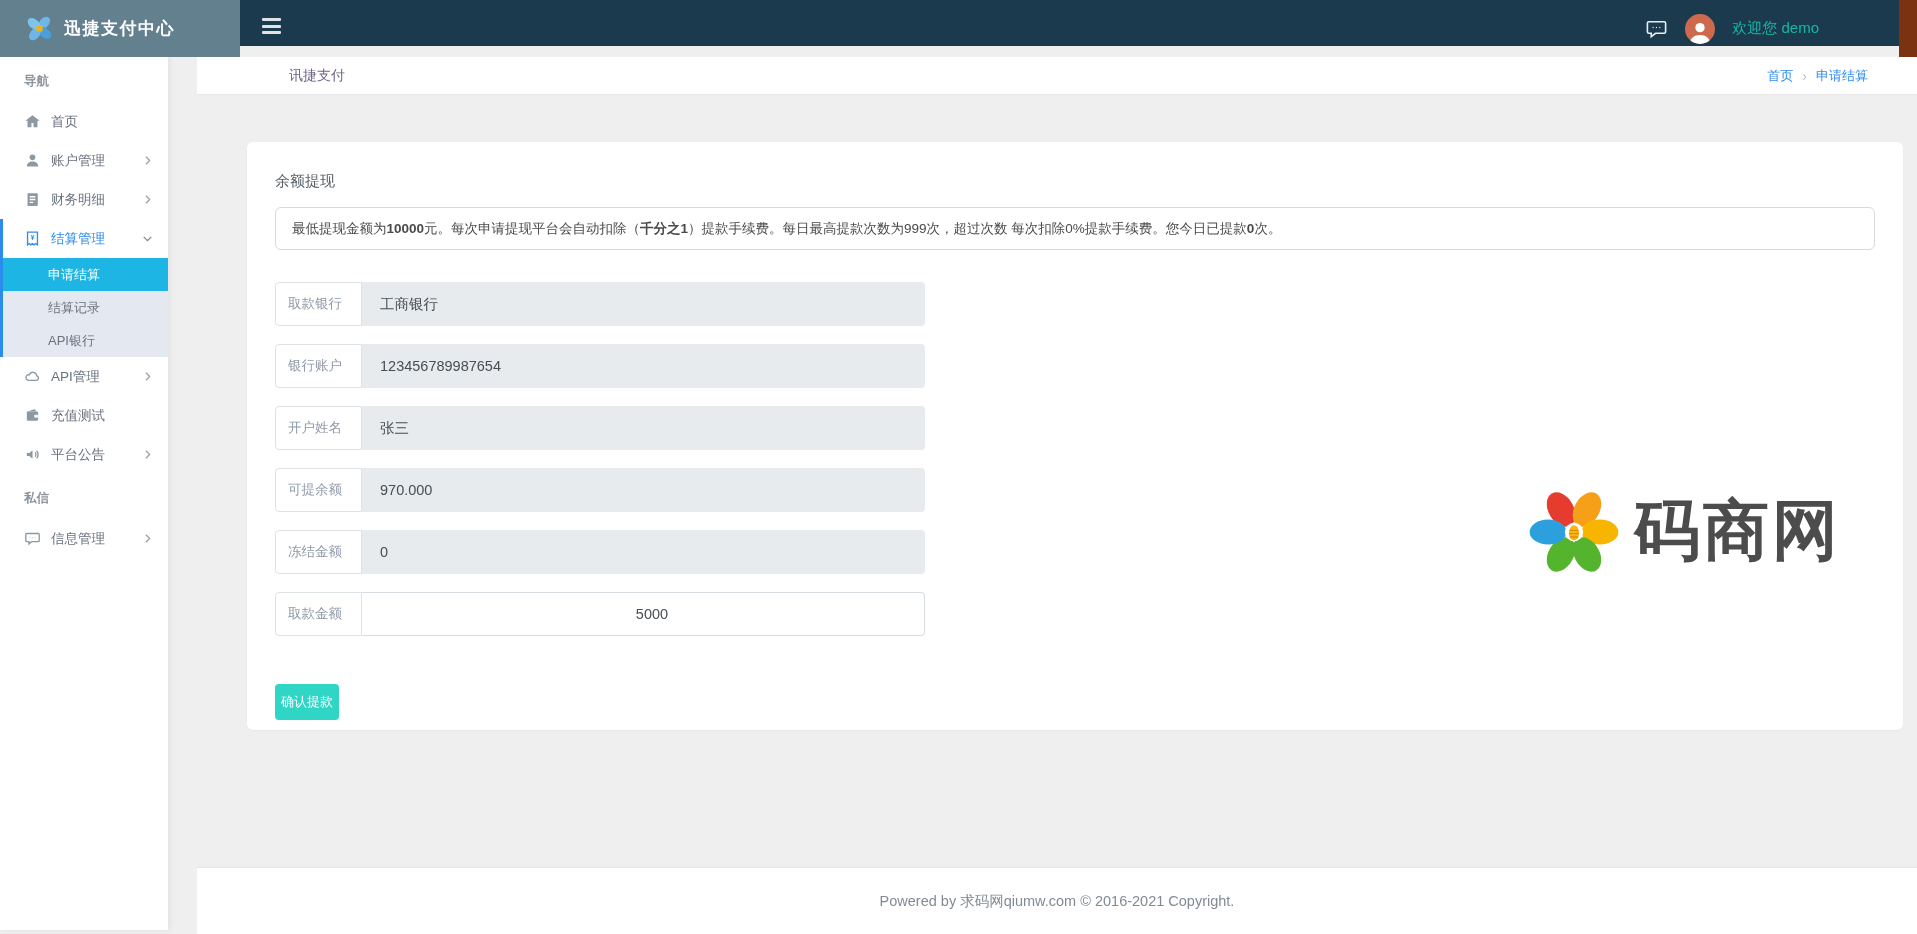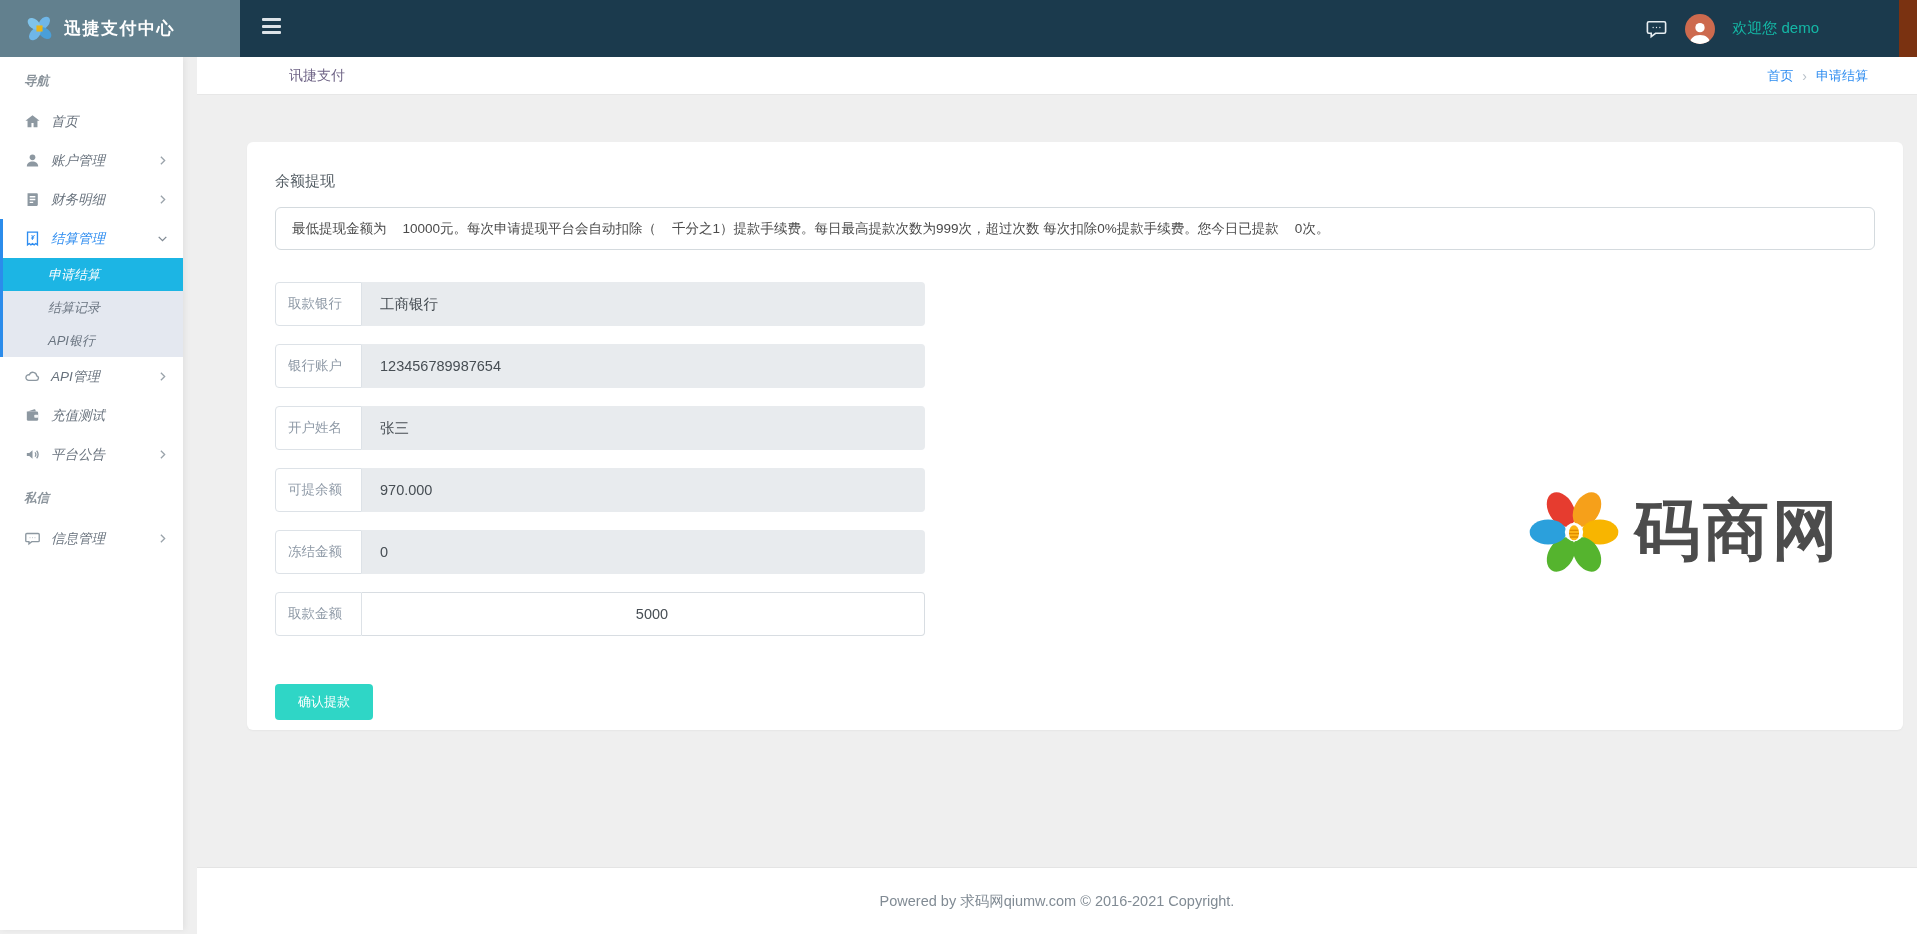--- a/index.html
+++ b/index.html
@@ -1,36 +1,36 @@
 <!DOCTYPE html>
 <html><head>
 <meta charset="utf-8">
 <style>
   * { margin:0; padding:0; box-sizing:border-box; }
   html,body { width:1917px; height:934px; overflow:hidden; }
   body { font-family:"Liberation Sans","DejaVu Sans",sans-serif; background:#efefef; position:relative; }
 
   
-  .navbar { position:absolute; top:0; left:0; right:0; height:57px; background:#1b3a4d; z-index:20; }
+  .navbar { position:absolute; top:0; left:0; right:0; height:46px; background:#1b3a4d; z-index:20; }
   .logo-box { position:absolute; left:0; top:0; width:240px; height:57px; background:#62808e;
               display:flex; align-items:center; padding-left:26px; gap:11px; }
   .logo-title { color:#fff; font-size:17px; font-weight:bold; letter-spacing:1.5px; }
   .hamburger { position:absolute; left:262px; top:18px; width:19px; height:16px;
                display:flex; flex-direction:column; justify-content:space-between; cursor:pointer; }
   .hamburger span { display:block; height:3px; background:#dde3e8; border-radius:1px; }
   .topbar-right { position:absolute; right:98px; top:0; height:57px; display:flex; align-items:center; gap:17px; }
   .top-chat { color:#e7edf1; width:23px; height:23px; cursor:pointer; }
   .avatar { width:30px; height:30px; border-radius:50%; background:#cd6a4e; overflow:hidden;
             display:flex; align-items:flex-end; justify-content:center; cursor:pointer; }
   .welcome { color:#14b8a6; font-size:15px; }
   .scroll-strip { position:absolute; right:0; top:0; width:18px; height:57px; background:#7a3211; }
 
   
-  .sidebar { position:absolute; left:0; top:57px; bottom:4px; width:183px; background:#fff;
-             box-shadow:2px 0 6px rgba(0,0,0,.06); z-index:10;font-style:italic; }
+  .sidebar { position:absolute; left:0; top:57px; bottom:4px; width:168px; background:#fff;
+             box-shadow:2px 0 6px rgba(0,0,0,.06); z-index:10; }
   .side-section { padding:16px 0 12px 24px; font-size:12.5px; font-weight:bold; color:#8b949c; }
   .side-item { height:39px; display:flex; align-items:center; padding:0 14px 0 24px;
                color:#68727d; font-size:13.5px; cursor:pointer; }
   .side-item .ic { width:17px; height:17px; margin-right:10px; color:#8d98a1; flex:none; }
   .side-item .chev { margin-left:auto; width:13px; height:13px; color:#9aa3ab; }
   .side-group.active { border-left:3px solid #2b8ceb; }
   .side-group.active > .side-item { padding-left:21px; color:#2d8cf0; }
   .side-group.active > .side-item .ic { color:#2d8cf0; }
   .side-group.active > .side-item .chev { color:#7f8993; }
   .submenu { background:#e4e8f0; }
@@ -44,30 +44,30 @@
   .breadcrumb { margin-left:auto; margin-right:49px; display:flex; align-items:center; gap:9px; font-size:13px; }
   .breadcrumb a { color:#2d8cf0; text-decoration:none; cursor:pointer; }
   .crumb-sep { color:#b9c1c9; font-size:14px; }
 
   .content { flex:1; background:#efefef; padding:47px 14px 0 50px; position:relative; }
   .card { background:#fff; border-radius:6px; height:588px; padding:30px 28px;
           box-shadow:0 1px 2px rgba(0,0,0,.04); position:relative; }
   .card-title { font-size:15px; color:#565f66; margin-bottom:16px; }
   .alert { border:1px solid #d4dade; border-radius:6px; padding:11px 16px; font-size:13.5px;
            color:#4a4a4a; margin-bottom:32px; line-height:19px; }
-  .alert .b { font-weight:normal;padding-left:16px; }
+  .alert .b { font-weight:bold; }
 
   .form-row { display:flex; width:650px; height:44px; margin-bottom:18px; }
   .row-label { width:87px; flex:none; border:1px solid #dde2e7; border-radius:4px 0 0 4px;
                display:flex; align-items:center; padding-left:12px; color:#8e99a6;
                font-size:13.5px; background:#fff; position:relative; z-index:1; }
   .row-input { flex:1; border:none; background:#e8ebee; color:#474e54; font-size:14.5px;
                padding-left:18px; border-radius:0 4px 4px 0; font-family:inherit; outline:none; }
   .row-input.editable { background:#fff; border:1px solid #d8dde2; border-left:none;text-align:center; }
-  .submit-btn { margin-top:30px; background:#2fd6c6; color:#fff; border:none; padding:9px 23px;
+  .submit-btn { margin-top:30px; background:#2fd6c6; color:#fff; border:none; padding:9px 6px;
                 font-size:13px; border-radius:4px; cursor:pointer; font-family:Liberation Serif, serif; }
 
   .watermark { position:absolute; top:344px; right:62px; display:flex; align-items:flex-start; gap:14px; }
   .wm-text { font-size:66px; font-weight:bold; color:#4c4c4c; letter-spacing:3px; }
 
   .footer { height:67px; background:#fff; border-top:1px solid #e4e4e4; flex:none;
             display:flex; align-items:center; justify-content:center; color:#818b94; font-size:14.5px; }
 </style>
 </head>
 <body>

